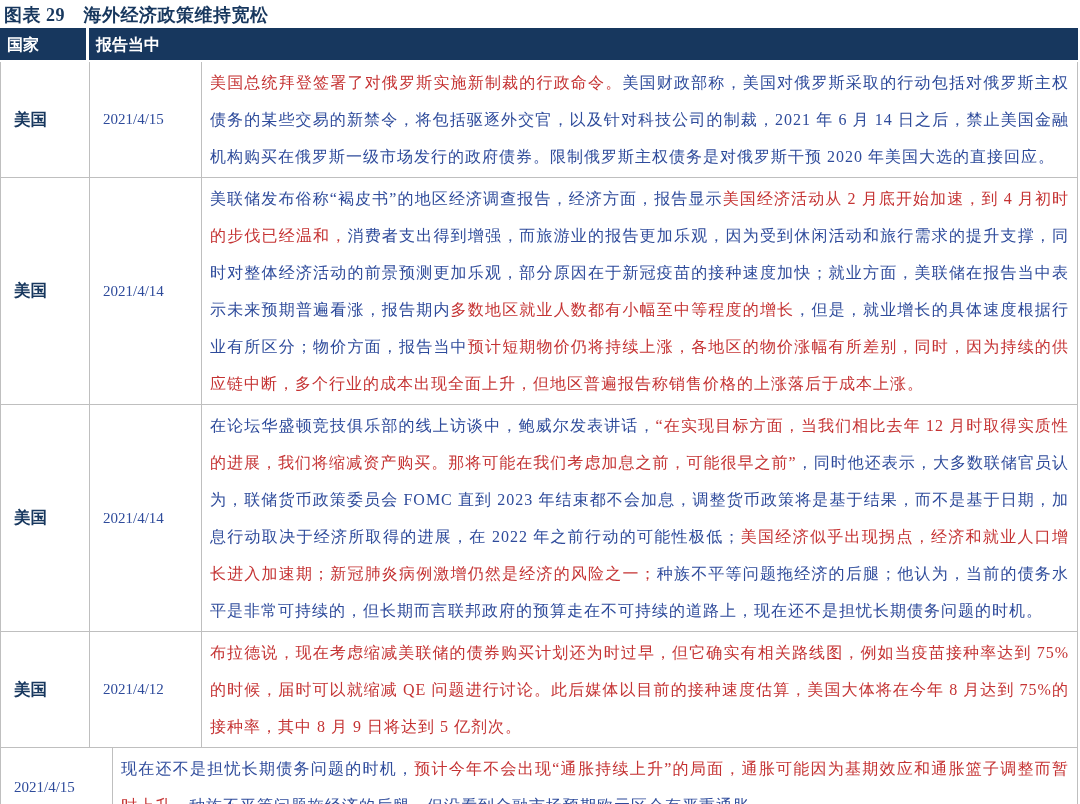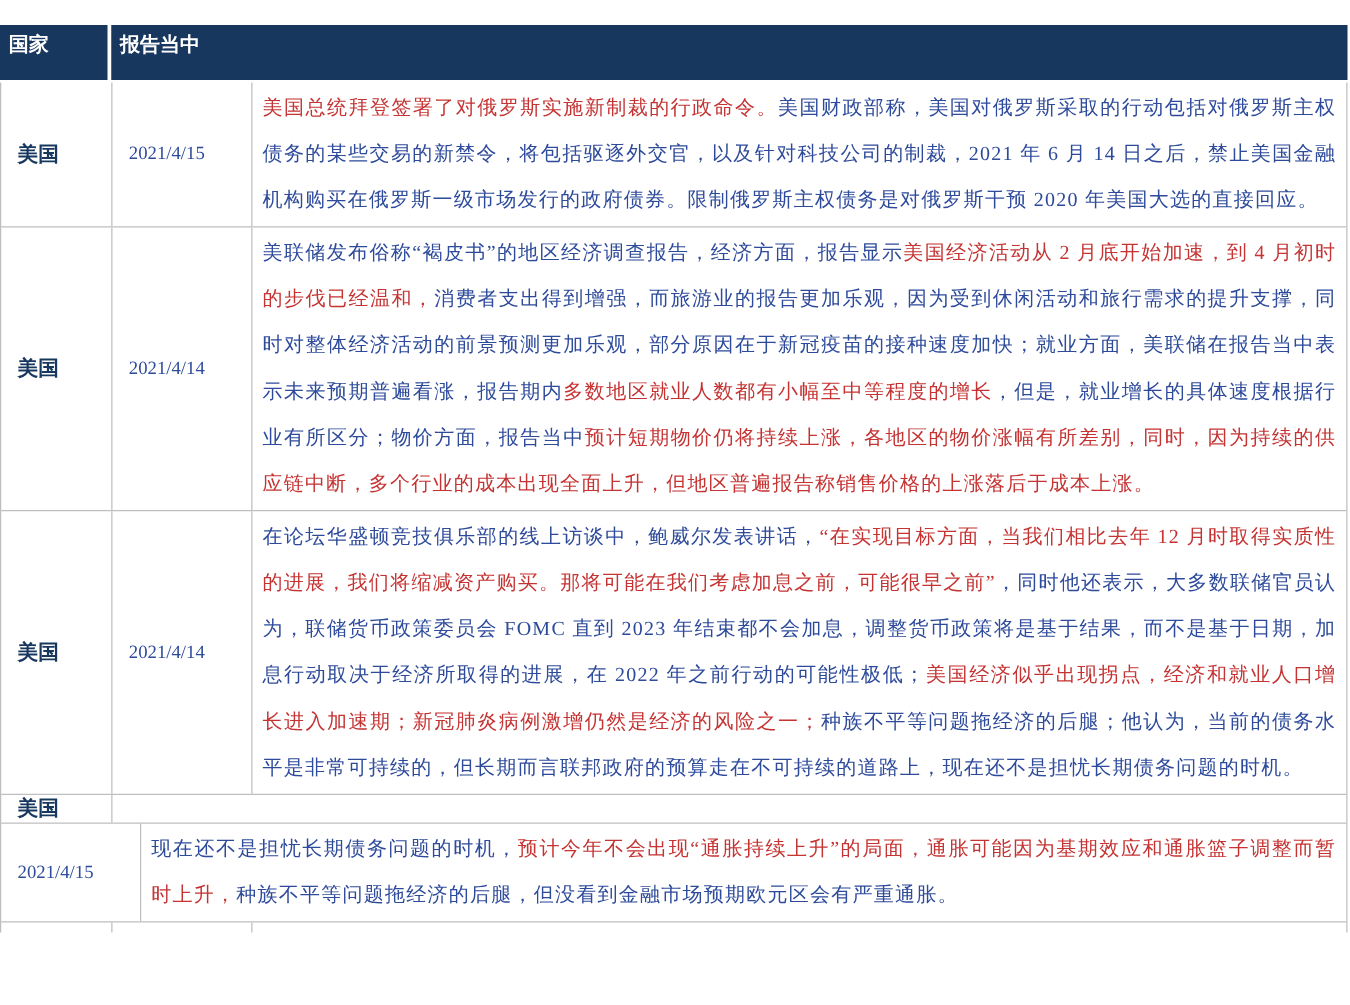--- a/index.html
+++ b/index.html
@@ -14,21 +14,21 @@
   .page{
     position:relative;width:1080px;height:804px;background:#fff;
     font-family:"Liberation Serif","DejaVu Serif",serif;
   }
   .title{
     height:28px;box-sizing:border-box;padding:3px 0 0 4px;
     font-size:18px;font-weight:bold;color:var(--navy);letter-spacing:.5px;
     white-space:pre;
   }
   .table{width:1078px;}
-  .thead{display:flex;background:var(--navy);height:44px;margin-top:20px;}
+  .thead{display:flex;background:var(--navy);height:32px;}
   .th{
     color:#fff;font-weight:bold;font-size:16px;line-height:34px;
     padding-left:7px;box-sizing:border-box;
   }
   .thead .col-country,.thead .col-time{border-right:3px solid #fff;}
   .col-country{width:89px;flex:none;}
   .col-time{width:112px;flex:none;}
   .col-policy{flex:1;min-width:0;}
   .tbody-wrap{
     border-left:1px solid var(--border);
@@ -48,20 +48,21 @@
     letter-spacing:1px;text-align:justify;color:var(--blue);
   }
   .seg-blue{color:var(--blue);}
   .seg-red{color:var(--red);}
   .row.partial{height:8px;border-bottom:none;}
 </style>
 </head>
 <body>
 
 <div class="page">
+  <div class="title">图表 29　海外经济政策维持宽松</div>
 
   <div class="table">
     <div class="thead">
       <div class="th col-country">国家</div>
       <div class="th col-policy">报告当中</div>
     </div>
 
     <div class="tbody-wrap">
       <div id="table-body">
           <div class="row">
@@ -88,20 +89,24 @@
             </div>
             <div class="cell col-time">
               <span class="time">2021/4/14</span>
             </div>
             <div class="cell col-policy"><span class="seg-blue">在论坛华盛顿竞技俱乐部的线上访谈中，鲍威尔发表讲话，</span><span class="seg-red">“在实现目标方面，当我们相比去年 12 月时取得实质性的进展，我们将缩减资产购买。那将可能在我们考虑加息之前，可能很早之前”</span><span class="seg-blue">，同时他还表示，大多数联储官员认为，联储货币政策委员会 FOMC 直到 2023 年结束都不会加息，调整货币政策将是基于结果，而不是基于日期，加息行动取决于经济所取得的进展，在 2022 年之前行动的可能性极低；</span><span class="seg-red">美国经济似乎出现拐点，经济和就业人口增长进入加速期；新冠肺炎病例激增仍然是经济的风险之一；</span><span class="seg-blue">种族不平等问题拖经济的后腿；他认为，当前的债务水平是非常可持续的，但长期而言联邦政府的预算走在不可持续的道路上，现在还不是担忧长期债务问题的时机。</span></div>
           </div>
           <div class="row">
             <div class="cell col-country">
               <span class="country">美国</span>
             </div>
+            <div class="cell col-time">
+              <span class="time">2021/4/12</span>
+            </div>
+            <div class="cell col-policy"><span class="seg-red">布拉德说，现在考虑缩减美联储的债券购买计划还为时过早，但它确实有相关路线图，例如当疫苗接种率达到 75%的时候，届时可以就缩减 QE 问题进行讨论。此后媒体以目前的接种速度估算，美国大体将在今年 8 月达到 75%的接种率，其中 8 月 9 日将达到 5 亿剂次。</span></div>
           </div>
           <div class="row">
             <div class="cell col-time">
               <span class="time">2021/4/15</span>
             </div>
             <div class="cell col-policy"><span class="seg-blue">现在还不是担忧长期债务问题的时机，</span><span class="seg-red">预计今年不会出现“通胀持续上升”的局面，通胀可能因为基期效应和通胀篮子调整而暂时上升，</span><span class="seg-blue">种族不平等问题拖经济的后腿，但没看到金融市场预期欧元区会有严重通胀。</span></div>
           </div>
         </div>
       <div class="row partial">
         <div class="cell col-country"></div>

